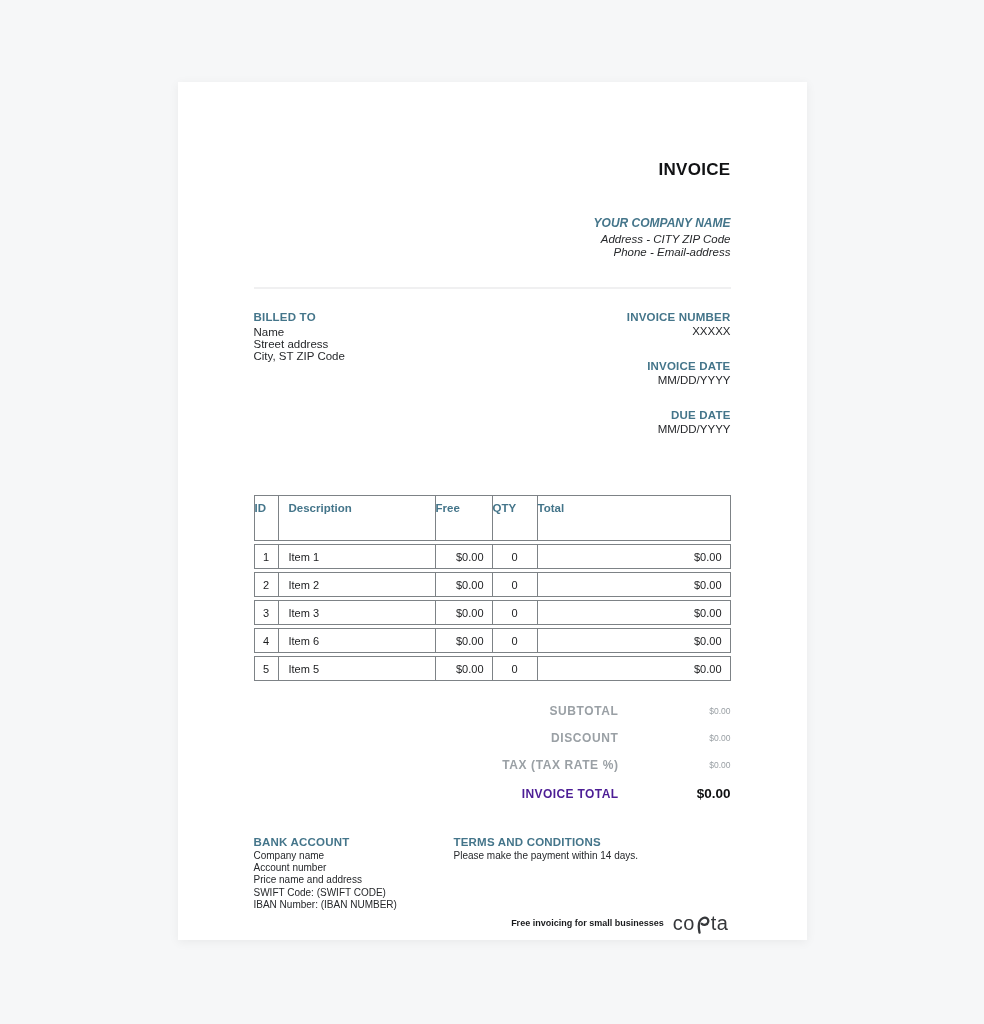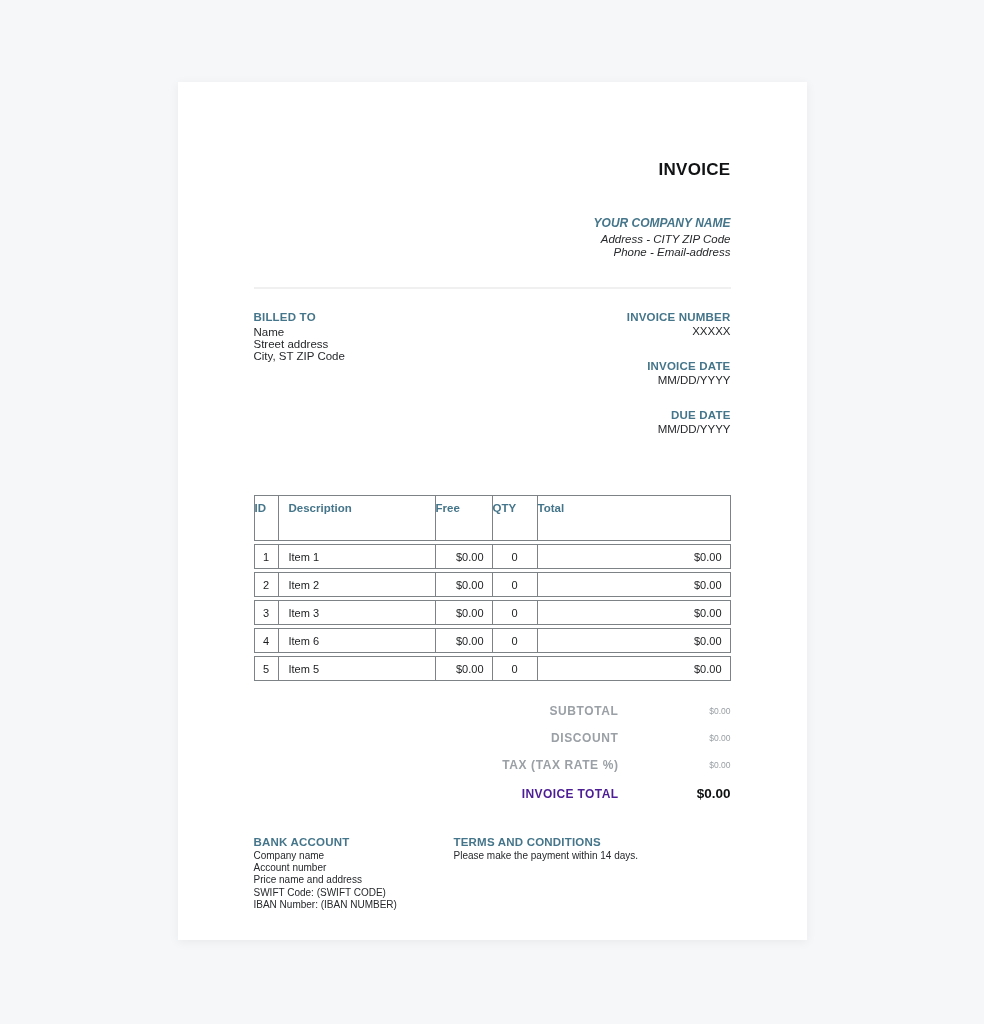--- a/index.html
+++ b/index.html
@@ -217,13 +217,23 @@
         <div class="info-line">SWIFT Code: (SWIFT CODE)</div>
         <div class="info-line">IBAN Number: (IBAN NUMBER)</div>
       </div>
       <div class="terms-block">
         <div class="section-label">TERMS AND CONDITIONS</div>
         <div class="info-line">Please make the payment within 14 days.</div>
       </div>
     </section>
   </div>
 
+  <footer class="page-footer">
+    <span class="tagline">Free invoicing for small businesses</span>
+    <span class="brand">
+      <span class="brand-text">co</span>
+      <svg class="brand-glyph" viewBox="0 0 18 26">
+        <path d="M4.5 24 C2.6 15 3.6 8 8.6 5.6 C13.2 3.5 16.6 6.6 15.6 10.4 C14.7 14.1 10.2 15.2 7.4 12.7" fill="none" stroke="#36383b" stroke-width="3" stroke-linecap="round"></path>
+      </svg>
+      <span class="brand-text">ta</span>
+    </span>
+  </footer>
 </div>
 
 </body></html>

